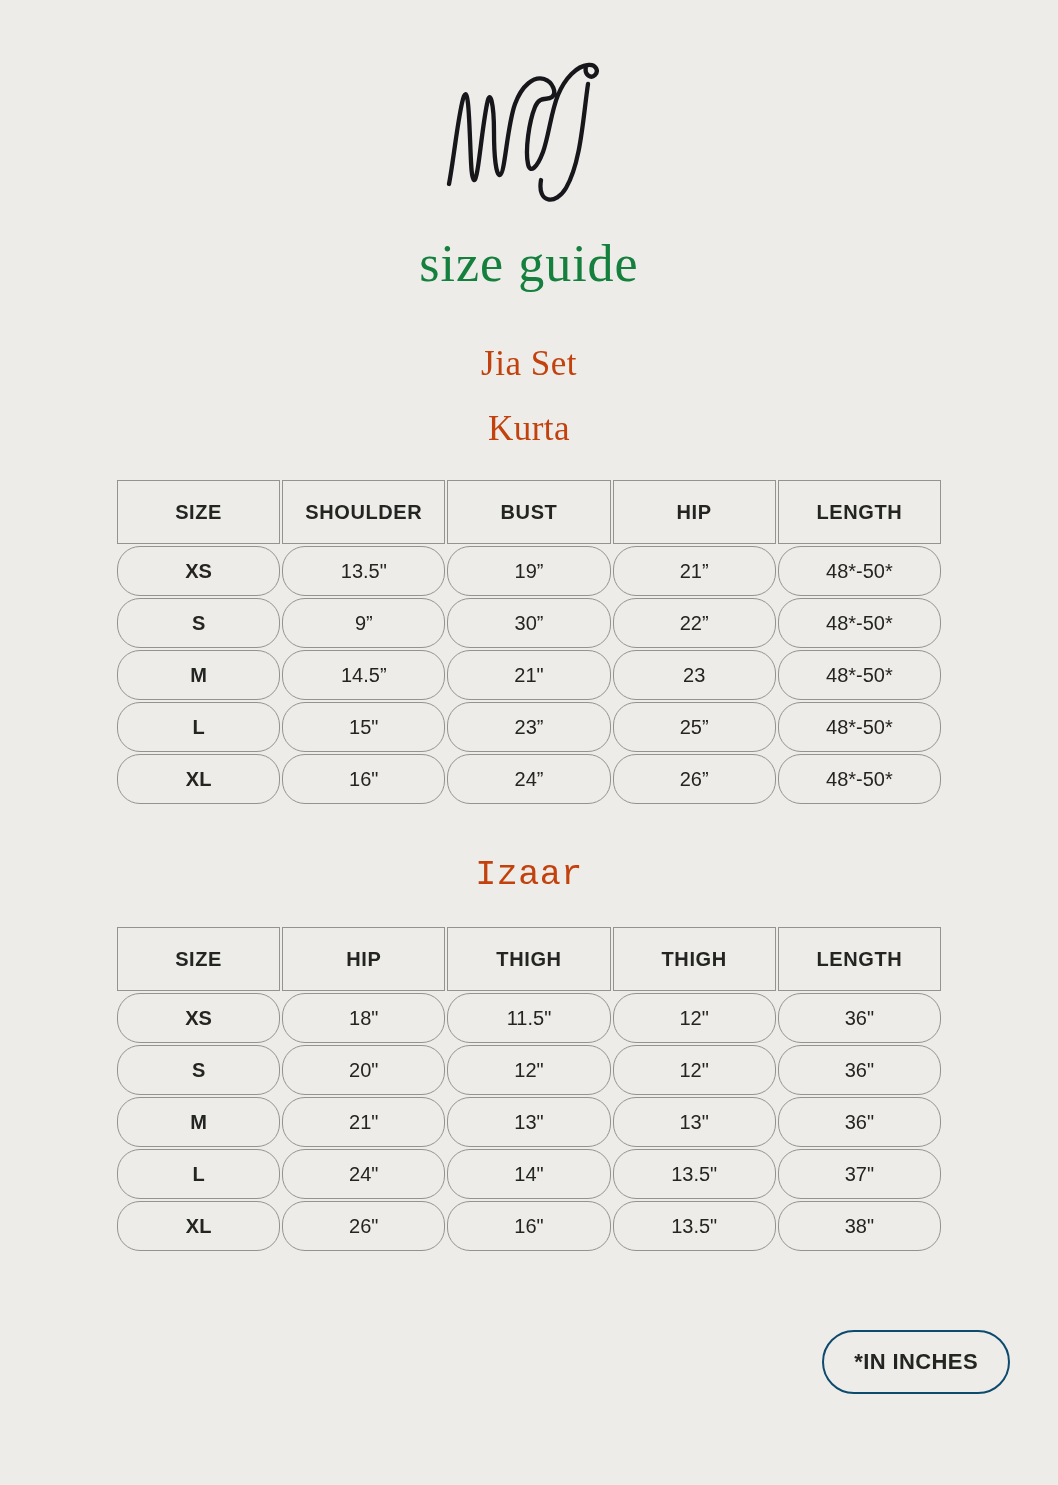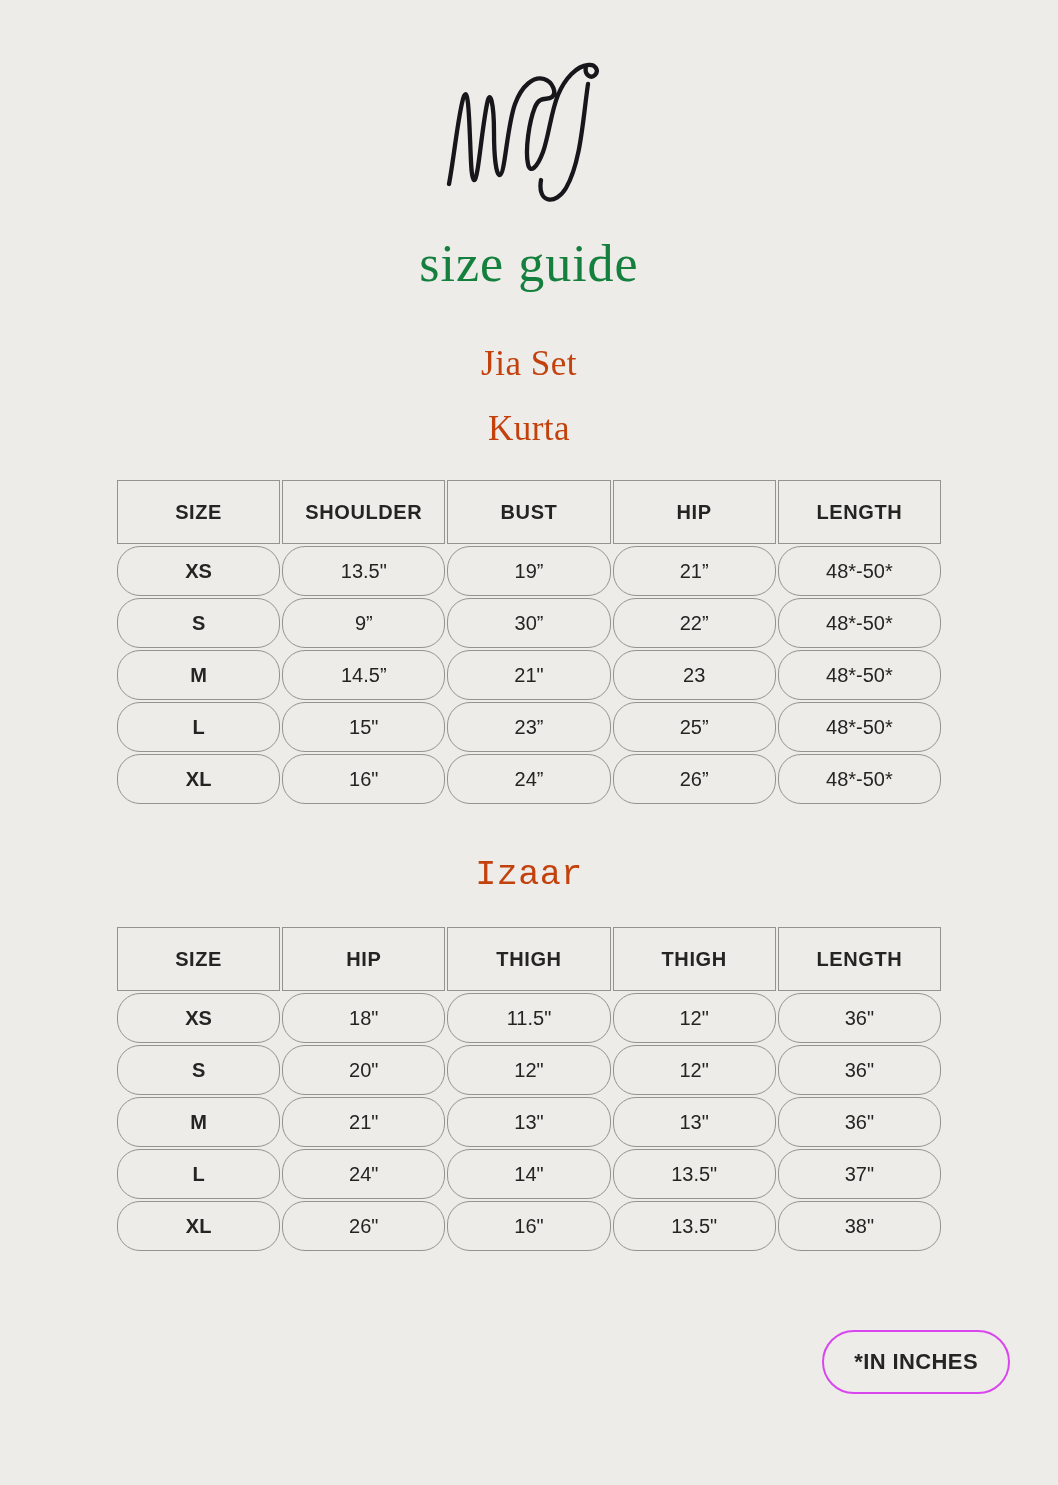--- a/index.html
+++ b/index.html
@@ -68,21 +68,21 @@
     color: #242422;
     border-radius: 23px;
   }
   table.size-table td.size-col { font-weight: 700; }
   .units-badge {
     position: absolute;
     top: 1330px;
     right: 48px;
     height: 64px;
     padding: 0 30px;
-    border: 2px solid #d946ef;
+    border: 2px solid #0c4a6e;
     border-radius: 40px;
     display: flex;
     align-items: center;
     justify-content: center;
     font-size: 22px;
     font-weight: 700;
     letter-spacing: 0.4px;
     color: #242422;
     background: transparent;
   }

